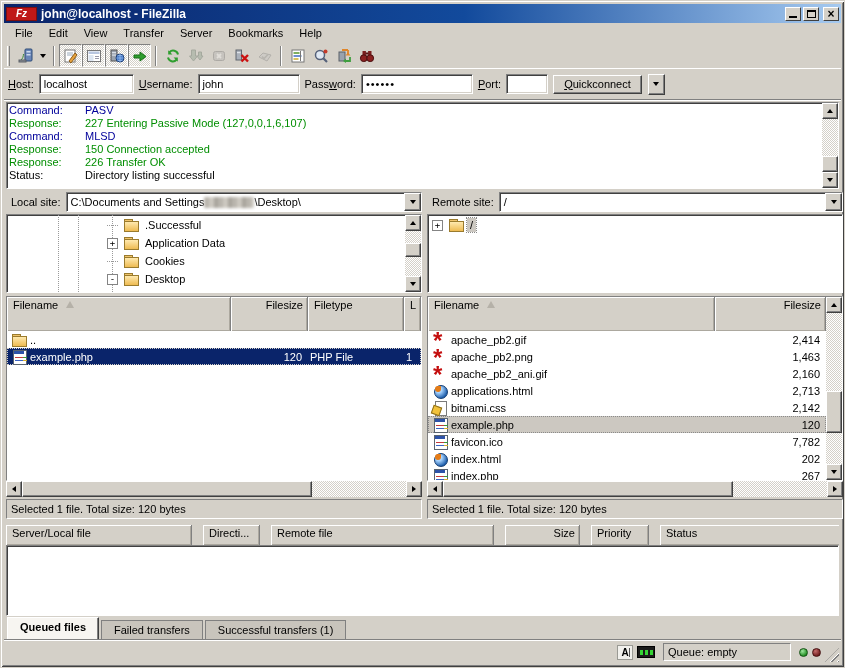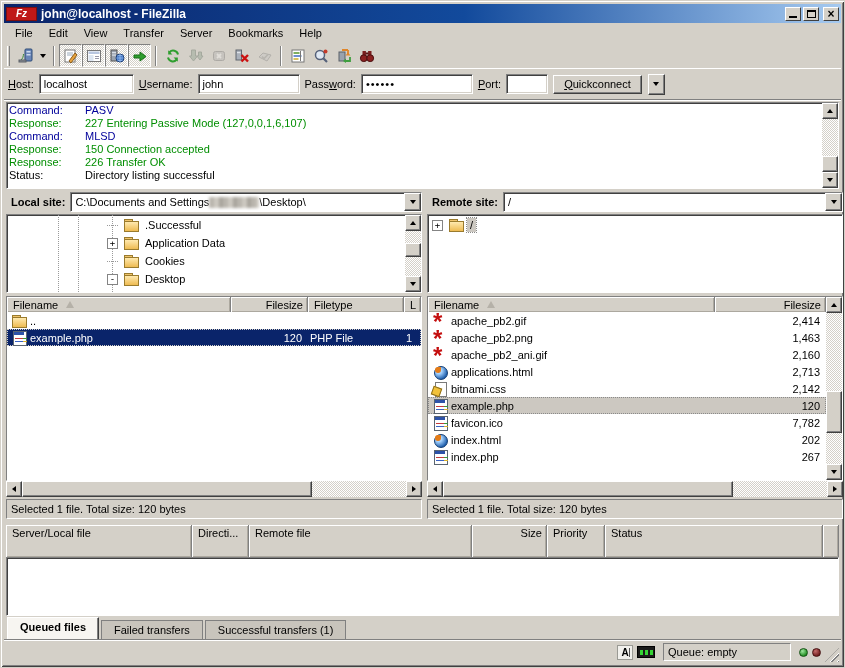--- a/index.html
+++ b/index.html
@@ -78,21 +78,21 @@
   .arr-up{width:0;height:0;border-left:3px solid transparent;border-right:3px solid transparent;border-bottom:4px solid #000;}
   .arr-dn{width:0;height:0;border-left:3px solid transparent;border-right:3px solid transparent;border-top:4px solid #000;}
   .arr-lt{width:0;height:0;border-top:3px solid transparent;border-bottom:3px solid transparent;border-right:4px solid #000;}
   .arr-rt{width:0;height:0;border-top:3px solid transparent;border-bottom:3px solid transparent;border-left:4px solid #000;}
 
   
   .panes { flex:none; display:flex; padding:2px; }
   .pane { width:416px; flex:none; display:flex; flex-direction:column; }
   .vsplit { width:5px; flex:none; }
   .siterow { height:20px; flex:none; display:flex; align-items:center; margin-bottom:2px; }
-  .sitelabel { padding:0 5px; flex:none;font-weight:bold; }
+  .sitelabel { padding:0 5px; flex:none; }
   .combo { flex:1 1 auto; height:20px; display:flex; background:#fff; border:1px solid #808080; border-right-color:#fff; border-bottom-color:#fff;
     box-shadow:inset 1px 1px 0 #404040; }
   .combo-text { flex:1 1 auto; padding:3px 3px 0 4px; white-space:nowrap; overflow:hidden; }
   .combo-btn { width:17px; height:18px; background:#d4d0c8; border:1px solid; border-color:#fff #404040 #404040 #fff;
     box-shadow:inset -1px -1px 0 #808080; display:flex; align-items:center; justify-content:center; flex:none; }
   .blurseg { display:inline-block; width:50px; height:11px; vertical-align:-2px; border-radius:1px;
     background:repeating-linear-gradient(90deg,#b9b5ad 0 5px,#cdc9c1 5px 10px,#a8a49c 10px 14px); filter:blur(1.5px); }
 
   .tree { height:79px; flex:none; display:flex; position:relative; overflow:hidden; }
   .tree-rows { flex:1 1 auto; position:relative; padding-top:1px; }
@@ -102,21 +102,21 @@
     text-align:center; flex:none; margin-right:3px; font-family:"DejaVu Sans Mono",monospace; }
   .conn { width:11px; height:0; border-top:1px dotted #9a9a9a; flex:none; margin-right:3px; }
   .tree-label { padding:1px 3px; white-space:nowrap; }
   .tree-label.sel { background:#ccc8c1; outline:1px dotted #8a8a8a; }
   .rtree-row { padding-left:4px; }
 
   
   .listwrap { margin-top:3px; height:185px; flex:none; display:flex; flex-direction:column; overflow:hidden; }
   .list-main { flex:1 1 auto; display:flex; overflow:hidden; }
   .list-cols { flex:1 1 auto; display:flex; flex-direction:column; overflow:hidden; }
-  .lheader { height:15px; flex:none; display:flex; background:#d4d0c8; }
+  .lheader { height:34px; flex:none; display:flex; background:#d4d0c8; }
   .hcell { background:#d4d0c8; border-right:1px solid #808080; box-shadow:inset 1px 1px 0 #fff, inset -1px -1px 0 #aca89f;
     padding:2px 4px 0 6px; white-space:nowrap; overflow:hidden; display:flex; align-items:flex-start; flex:none; }
   .hcell.num { justify-content:flex-end; }
   .sortup { width:0; height:0; border-left:4px solid transparent; border-right:4px solid transparent;
     border-bottom:7px solid #b5b1a8; margin:2px 0 0 8px; }
   .lrows { flex:1 1 auto; background:#fff; overflow:hidden; }
   .lrow { height:17px; display:flex; align-items:center; white-space:nowrap; }
   .lrow .cell { flex:none; overflow:hidden; display:flex; align-items:center; padding:0 4px 0 2px; height:17px;}
   .cell.num { justify-content:flex-end; padding-right:6px; }
   .lrow.sel-active { background:#0a246a; color:#fff; outline:1px dotted #d4d0c8; outline-offset:-1px; }
@@ -135,21 +135,21 @@
   .fi-css::after { content:""; position:absolute; left:0; bottom:0; width:7px; height:7px; background:#f2c23a; border:1px solid #8a6d1d; transform:rotate(20deg); }
   .fi-win::before { content:""; position:absolute; left:2px; top:0; width:12px; height:13px; background:#fff; border:1px solid #5a6470; }
   .fi-win::after { content:""; position:absolute; left:3px; top:1px; width:10px; height:3px; background:#2d52a8;
     box-shadow:0 5px 0 -1px #c43a3a, 4px 5px 0 -1px #3a9a3a, 0 8px 0 -1px #3a63c4, 4px 8px 0 -1px #d8b02d; }
 
   .panestatus { height:20px; flex:none; margin-top:2px; background:#d4d0c8; border:1px solid; border-color:#808080 #fff #fff #808080;
     padding:3px 0 0 4px; white-space:nowrap; overflow:hidden; }
 
   
   .queue { flex:1 1 auto; display:flex; flex-direction:column; margin:4px 2px 0 2px; overflow:hidden; }
-  .qhead { height:32px; flex:none; display:flex; }
+  .qhead { height:20px; flex:none; display:flex;gap:11px; }
   .qbody { flex:1 1 auto; }
 
   
   .tabsbar { height:24px; flex:none; display:flex; align-items:flex-end; padding-left:3px; border-bottom:1px solid #808080; box-shadow:0 1px 0 #fff; }
   .tab { height:19px; padding:3px 12px 0 12px; background:#c8c4bc; border:1px solid #808080; border-bottom:none; margin-right:2px; white-space:nowrap; }
   .tab.active { height:22px; background:#f7f5f1; font-weight:bold; border-color:#fff #404040 #d4d0c8 #fff; box-shadow:inset -1px 0 0 #808080; }
 
   
   .statusbar { height:24px; flex:none; display:flex; align-items:center; justify-content:flex-end; gap:4px; padding:2px 2px 2px 4px; }
   .sb-icon-a { width:16px; height:15px; background:#f2f1ed; border:1px solid #9a9a94; font-size:10px; font-weight:bold;

